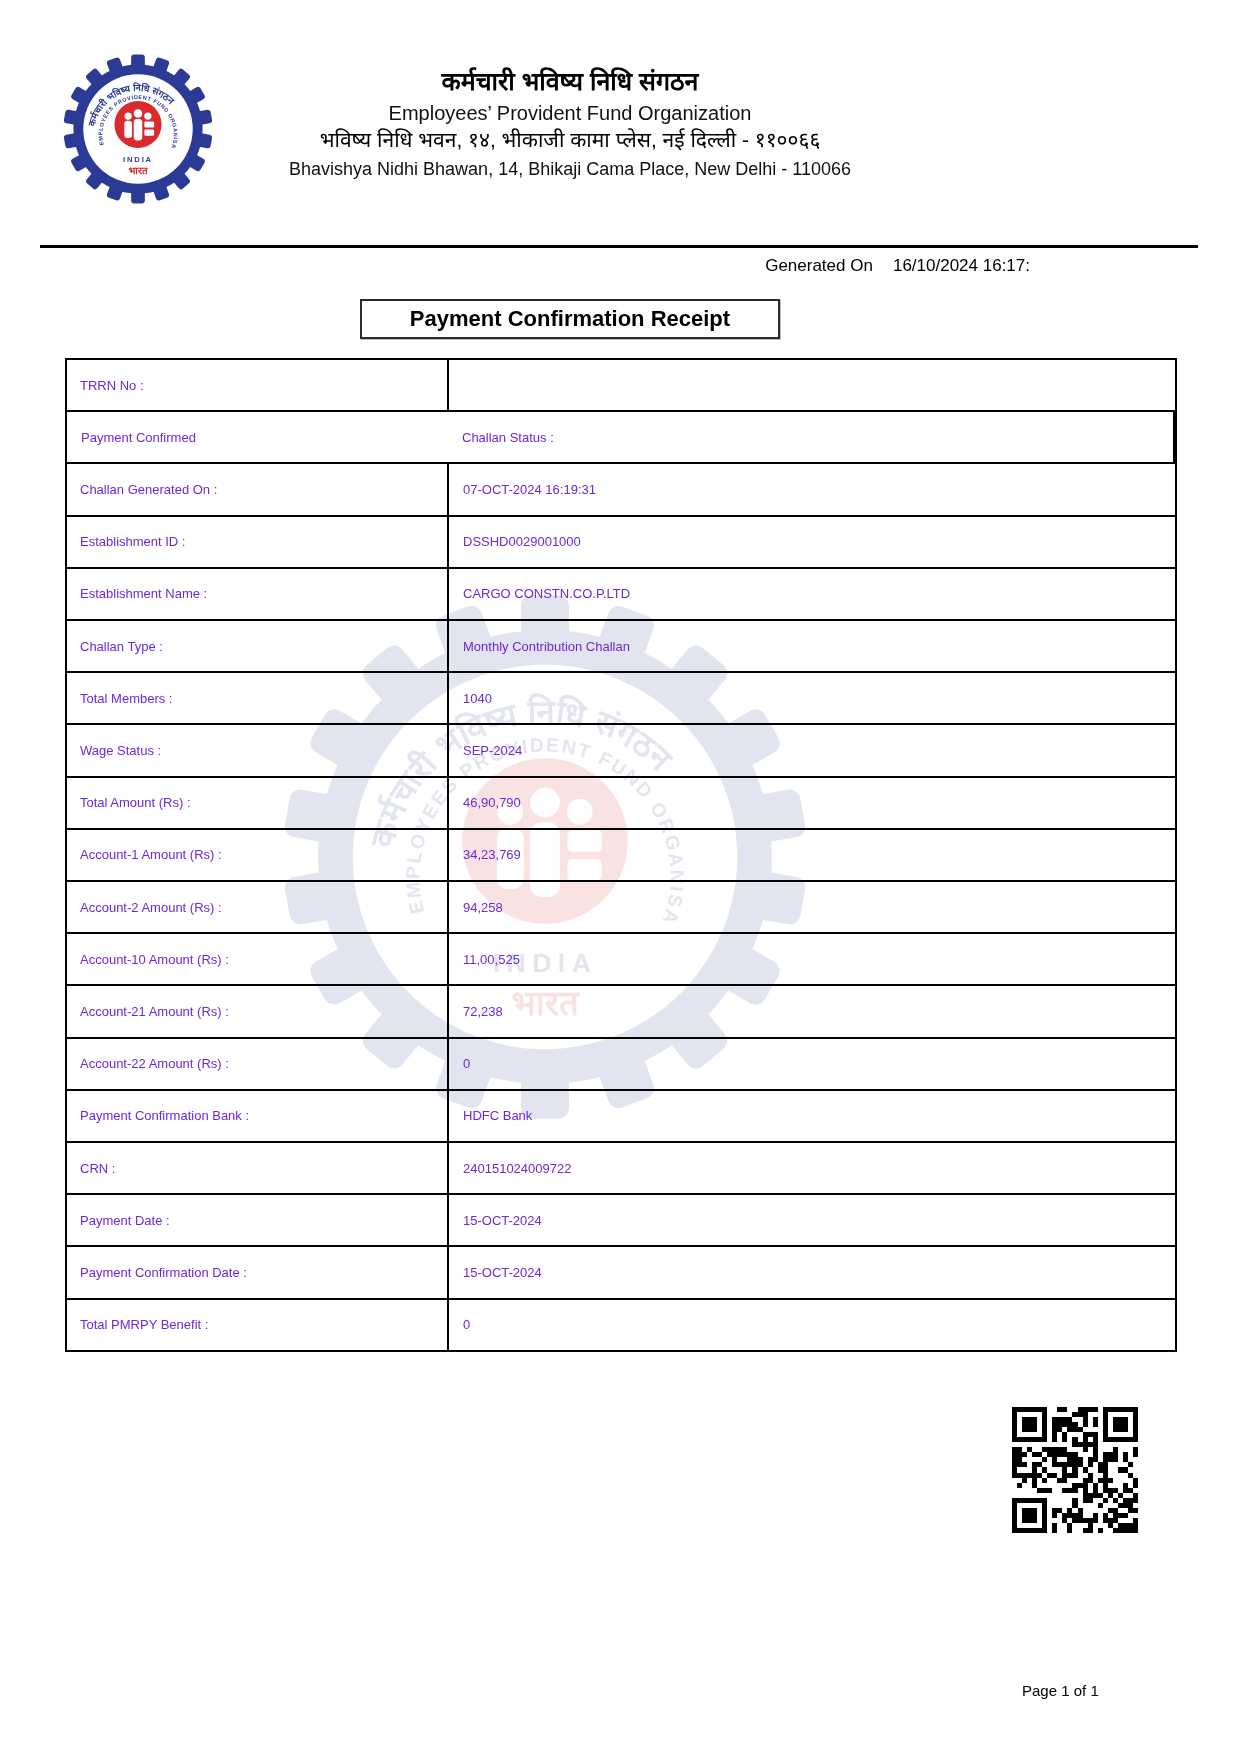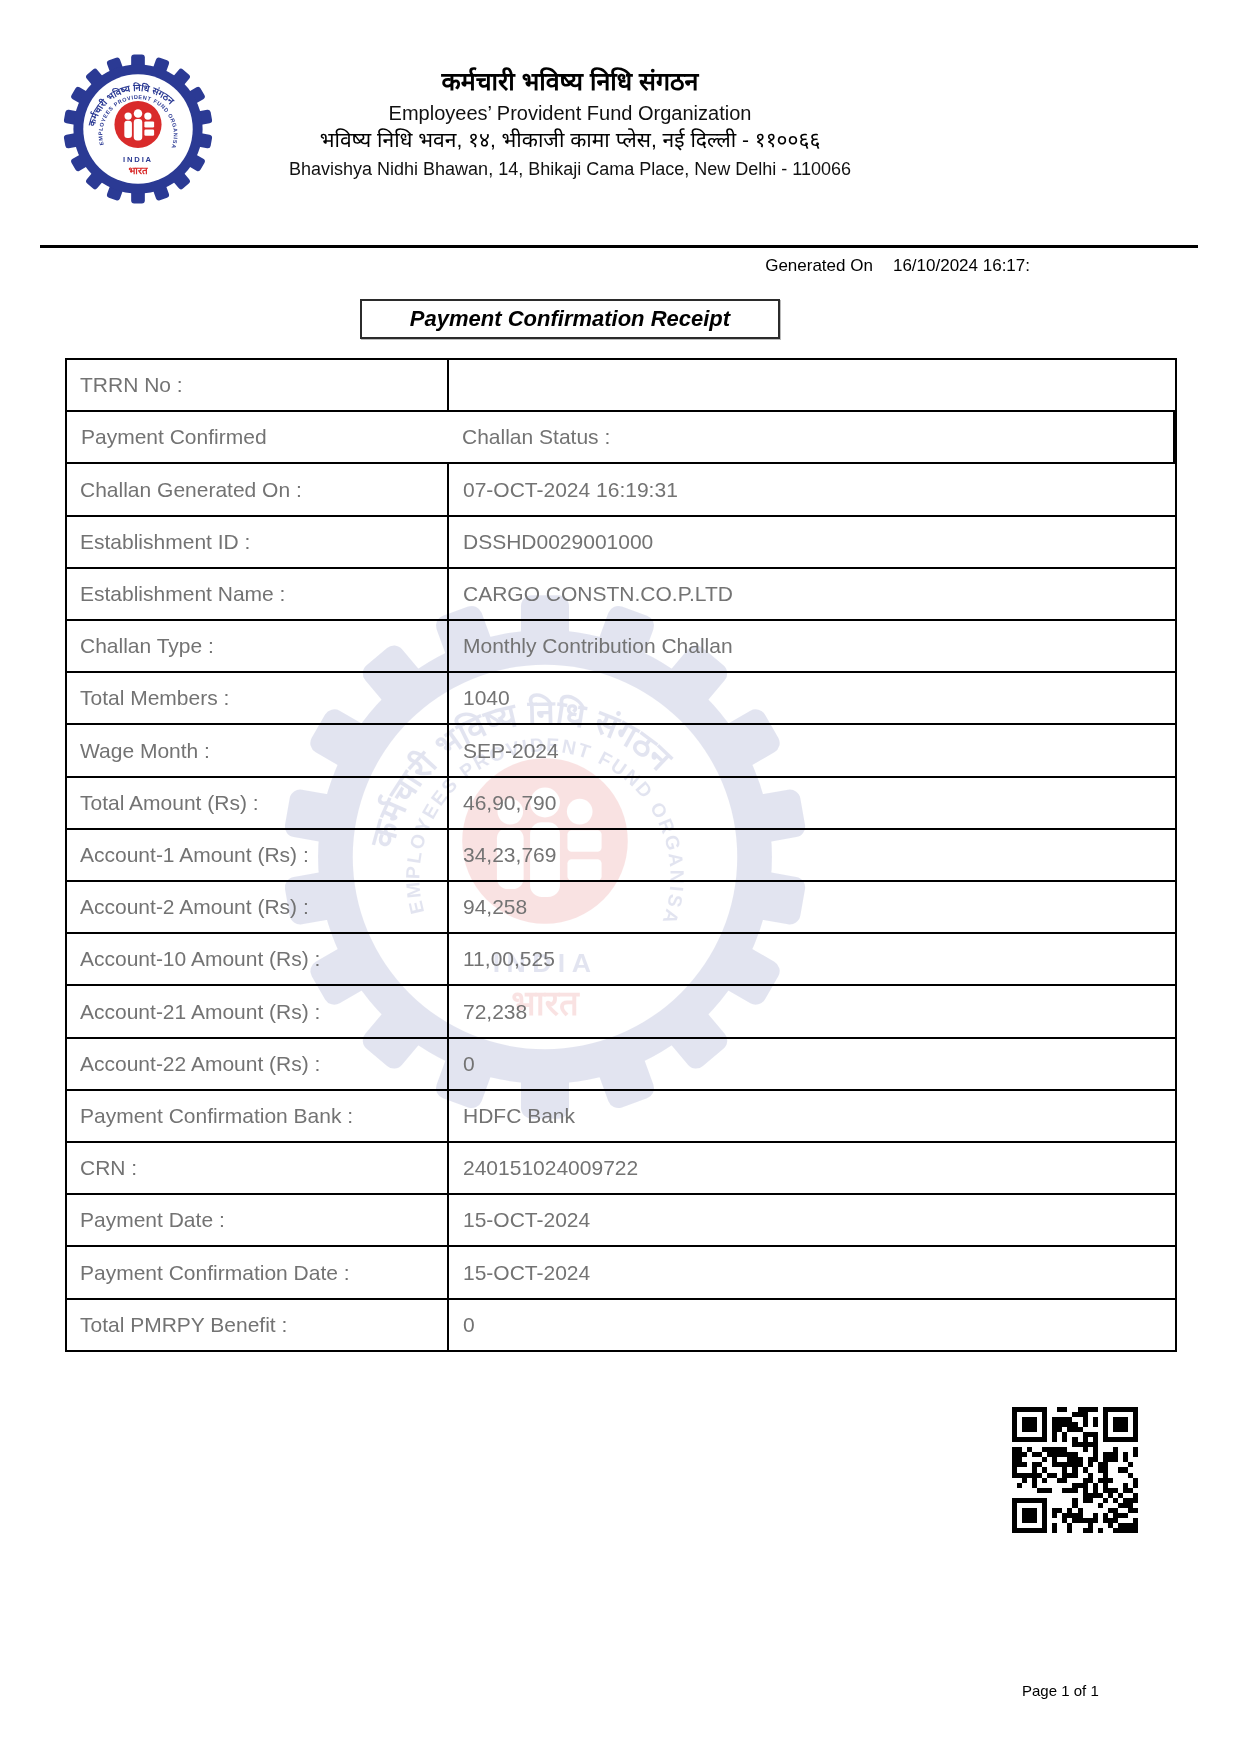--- a/index.html
+++ b/index.html
@@ -26,37 +26,37 @@
     position:absolute; top:256px; right:210px; font-size:17px; white-space:nowrap;
   }
   .generated-on .gen-value { margin-left:20px; }
 
   .title-box {
     position:absolute; left:360px; top:299px; width:420px; height:40px;
     border:2px solid #2b2b2b; background:#fff;
     display:flex; align-items:center; justify-content:center;
     box-shadow:1px 1px 0 #bbb;
   }
-  .title-box span { font-size:22px; font-weight:700;font-style:italic; }
+  .title-box span { font-size:22px; font-weight:700; }
 
   
   .watermark {
     position:absolute; left:278px; top:590px; width:534px; height:534px;
     opacity:0.13; z-index:0; pointer-events:none;
   }
 
   
   .receipt-table {
     position:absolute; left:65px; top:358px; width:1112px; height:994px;
     border:2px solid #000; display:flex; flex-direction:column;
     background:transparent; z-index:1;
   }
   .t-row { flex:1; display:grid; grid-template-columns:382px 1fr; border-bottom:2px solid #000; }
   .t-row:last-child { border-bottom:none; }
-  .t-cell { display:flex; align-items:center; font-size:21px; color:#737373; }
+  .t-cell { display:flex; align-items:center; font-size:13px; color:#6d28d9; }
   .t-label { border-right:2px solid #000; padding-left:13px; }
   .t-value { padding-left:14px; }
 
   
   .qr-box { position:absolute; left:1012px; top:1407px; width:126px; height:126px; z-index:1; }
   .qr-box svg { width:100%; height:100%; shape-rendering:crispEdges; }
   .page-num { position:absolute; left:1022px; top:1682px; font-size:15px; }
 </style>
 </head>
 <body>
@@ -159,21 +159,21 @@
       </div>
       <div class="t-row">
         <div class="t-cell t-label">Challan Type :</div>
         <div class="t-cell t-value">Monthly Contribution Challan</div>
       </div>
       <div class="t-row">
         <div class="t-cell t-label">Total Members :</div>
         <div class="t-cell t-value">1040</div>
       </div>
       <div class="t-row">
-        <div class="t-cell t-label">Wage Month :</div>
+        <div class="t-cell t-label">Wage Status :</div>
         <div class="t-cell t-value">SEP-2024</div>
       </div>
       <div class="t-row">
         <div class="t-cell t-label">Total Amount (Rs) :</div>
         <div class="t-cell t-value">46,90,790</div>
       </div>
       <div class="t-row">
         <div class="t-cell t-label">Account-1 Amount (Rs) :</div>
         <div class="t-cell t-value">34,23,769</div>
       </div>

